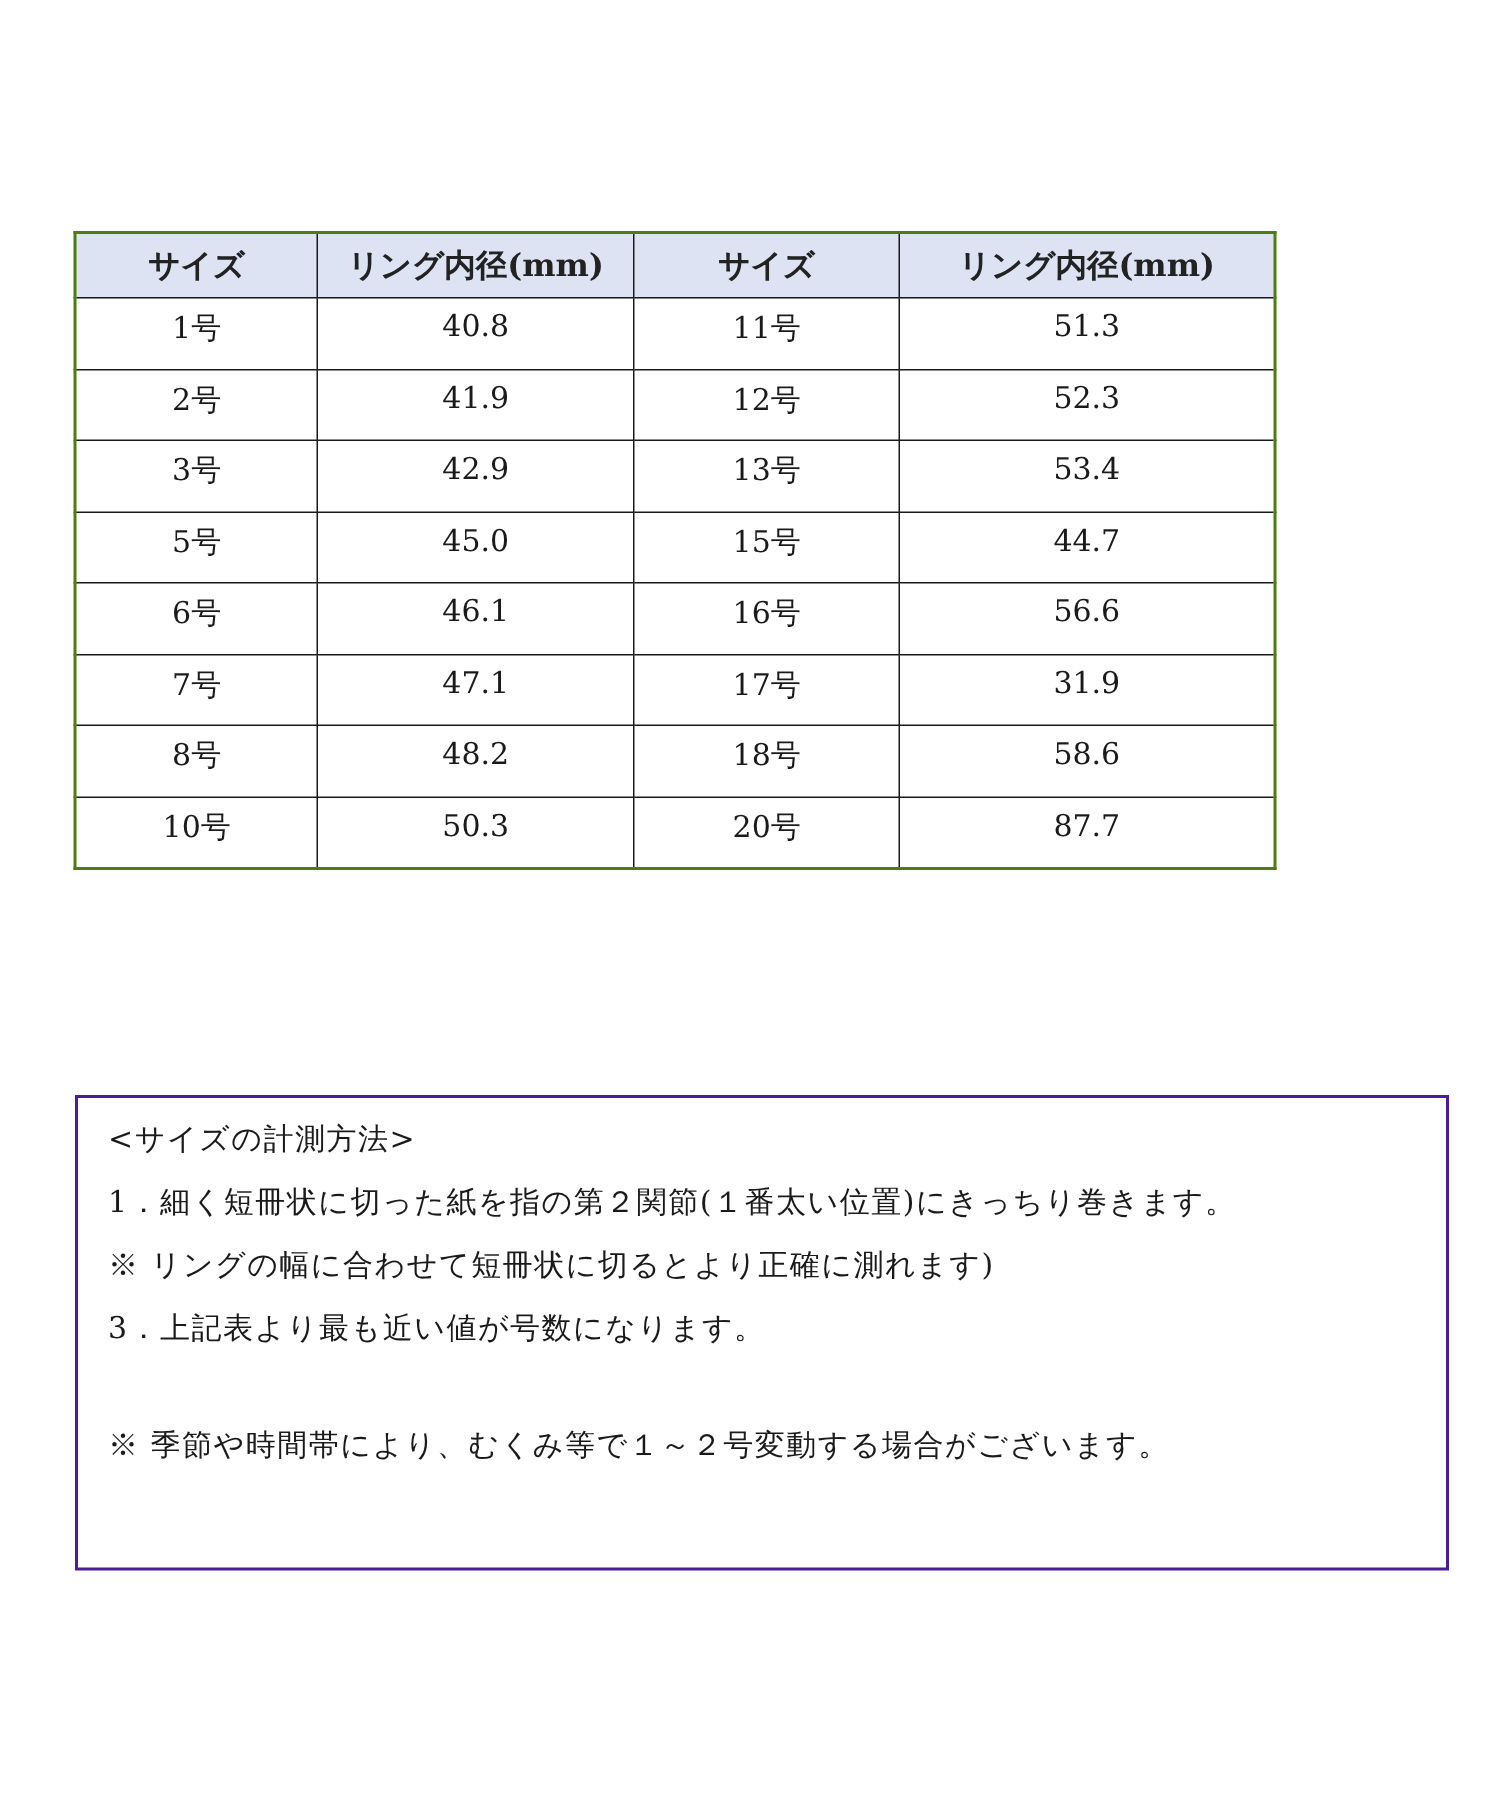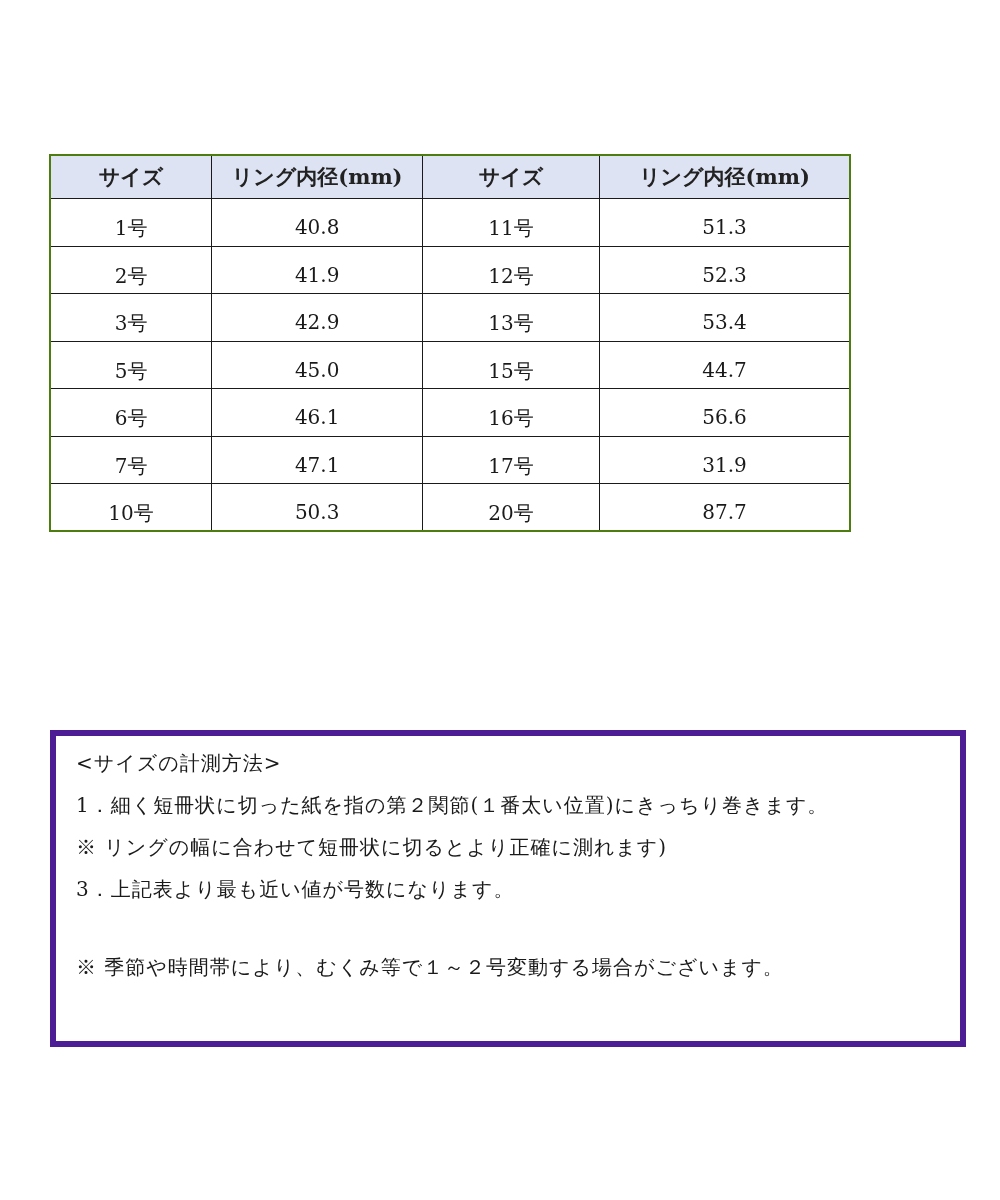--- a/index.html
+++ b/index.html
@@ -26,33 +26,33 @@
       height: 42px;
       font-size: 21px;
       font-weight: bold;
       color: #222;
       vertical-align: middle;
     }
     .size-table td {
       height: 47.5px;
       font-size: 20px;
       vertical-align: top;
-      padding-top: 16px;
+      padding-top: 6px;
       box-sizing: border-box;
     }
     .c1 { width: 188px; }
     .c2 { width: 240px; }
     .c3 { width: 207px; }
     .c4 { width: 287px; }
 
     .method-box {
       position: absolute; left: 50px; top: 730px;
       width: 916px; height: 317px;
       box-sizing: border-box;
-      border: 6px solid #4c1d95;
+      border: 2px solid #4c1d95;
       padding: 14px 0 0 20px;
     }
     .method-title, .method-line {
       font-size: 20px;
       line-height: 26px;
       white-space: nowrap;
       letter-spacing: 1px;
       color: #1a1a1a;
     }
     .method-title { margin-bottom: 16px; }
@@ -102,20 +102,26 @@
       <td>16号</td>
       <td>56.6</td>
     </tr>
     <tr>
       <td>7号</td>
       <td>47.1</td>
       <td>17号</td>
       <td>31.9</td>
     </tr>
     <tr>
+      <td>8号</td>
+      <td>48.2</td>
+      <td>18号</td>
+      <td>58.6</td>
+    </tr>
+    <tr>
       <td>10号</td>
       <td>50.3</td>
       <td>20号</td>
       <td>87.7</td>
     </tr>
   </tbody>
 </table>
 
 <div class="method-box">
   <div class="method-title">&lt;サイズの計測方法&gt;</div>

